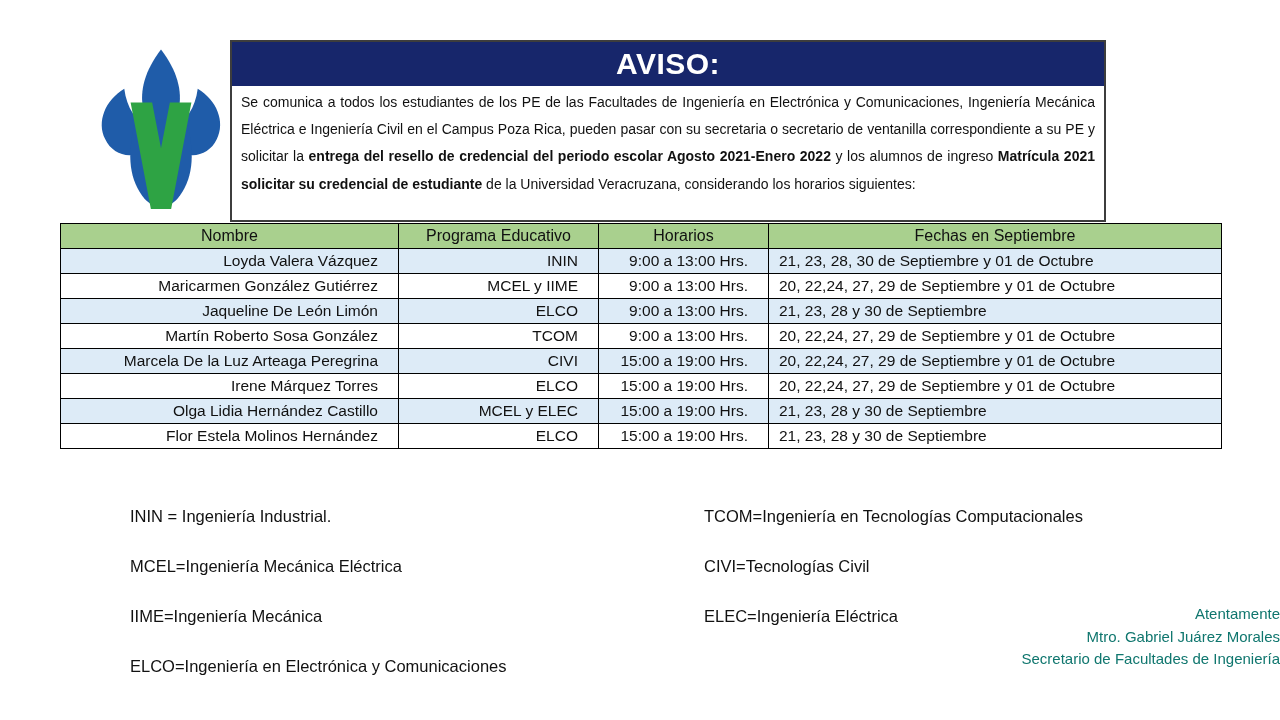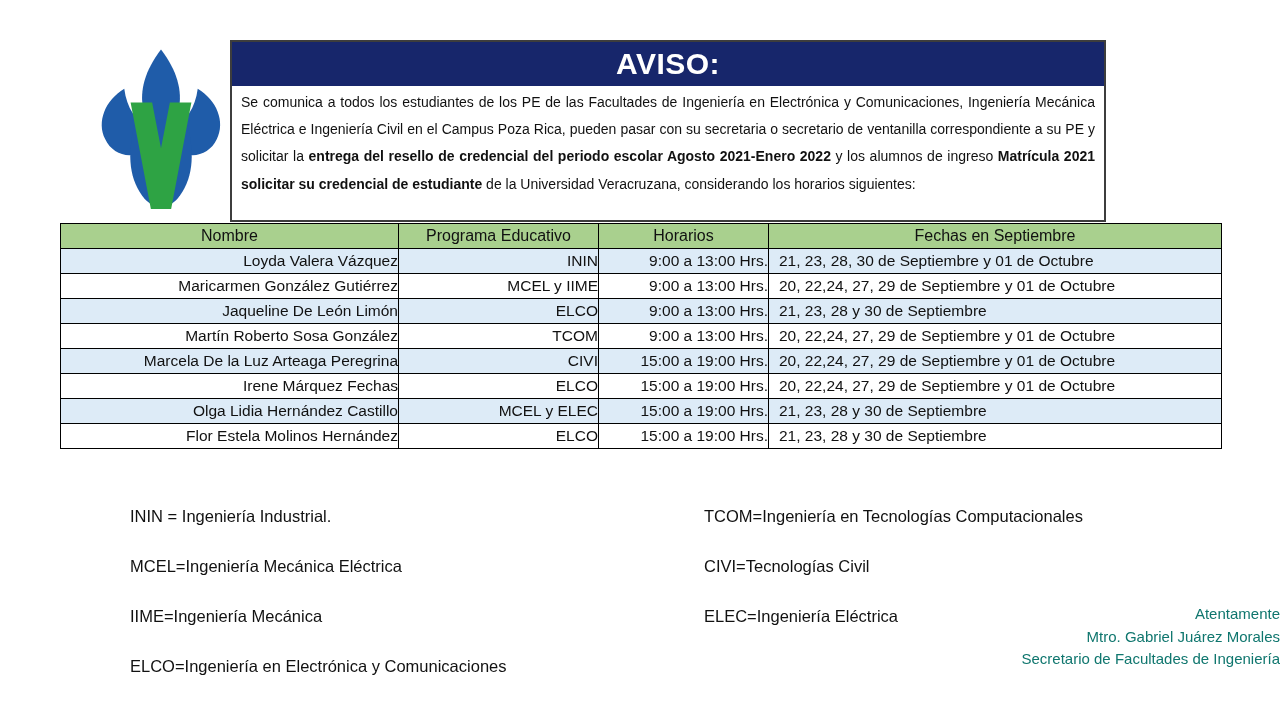--- a/index.html
+++ b/index.html
@@ -33,21 +33,21 @@
   }
   .notice-body b { font-weight: bold; }
 
   
   table.schedule {
     position: absolute; left: 60px; top: 223px; width: 1161px;
     border-collapse: collapse; table-layout: fixed;
     font-size: 15.5px; color: #111;
   }
   table.schedule th, table.schedule td {
-    border: 1.5px solid #000; height: 25px; padding: 0 0;
+    border: 1.5px solid #000; height: 25px; padding: 0 20px;
     overflow: hidden; white-space: nowrap;
   }
   table.schedule th {
     background: var(--header-green, #A9D08E);
     font-weight: normal; text-align: center; font-size: 16px;
   }
   table.schedule td.col-0 { text-align: right; margin-left: 24px; }
   table.schedule td.col-1 { text-align: right; }
   table.schedule td.col-2 { text-align: right; }
   table.schedule td.col-3 { text-align: left; padding-left: 10px; }
@@ -129,21 +129,21 @@
         <td class="col-2">9:00 a 13:00 Hrs.</td>
         <td class="col-3">20, 22,24, 27, 29 de Septiembre y 01 de Octubre</td>
       </tr>
       <tr class="alt">
         <td class="col-0">Marcela De la Luz Arteaga Peregrina</td>
         <td class="col-1">CIVI</td>
         <td class="col-2">15:00 a 19:00 Hrs.</td>
         <td class="col-3">20, 22,24, 27, 29 de Septiembre y 01 de Octubre</td>
       </tr>
       <tr>
-        <td class="col-0">Irene Márquez Fechas</td>
+        <td class="col-0">Irene Márquez Torres</td>
         <td class="col-1">ELCO</td>
         <td class="col-2">15:00 a 19:00 Hrs.</td>
         <td class="col-3">20, 22,24, 27, 29 de Septiembre y 01 de Octubre</td>
       </tr>
       <tr class="alt">
         <td class="col-0">Olga Lidia Hernández Castillo</td>
         <td class="col-1">MCEL y ELEC</td>
         <td class="col-2">15:00 a 19:00 Hrs.</td>
         <td class="col-3">21, 23, 28 y 30 de Septiembre</td>
       </tr>

